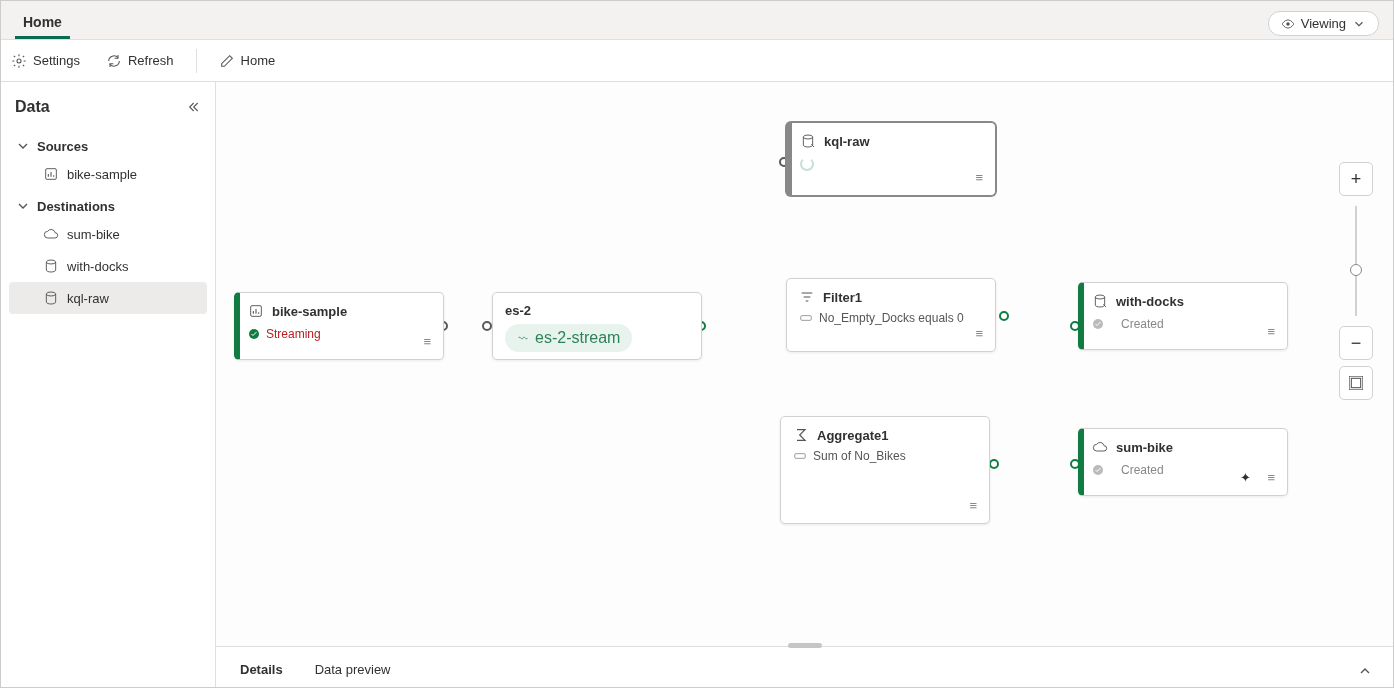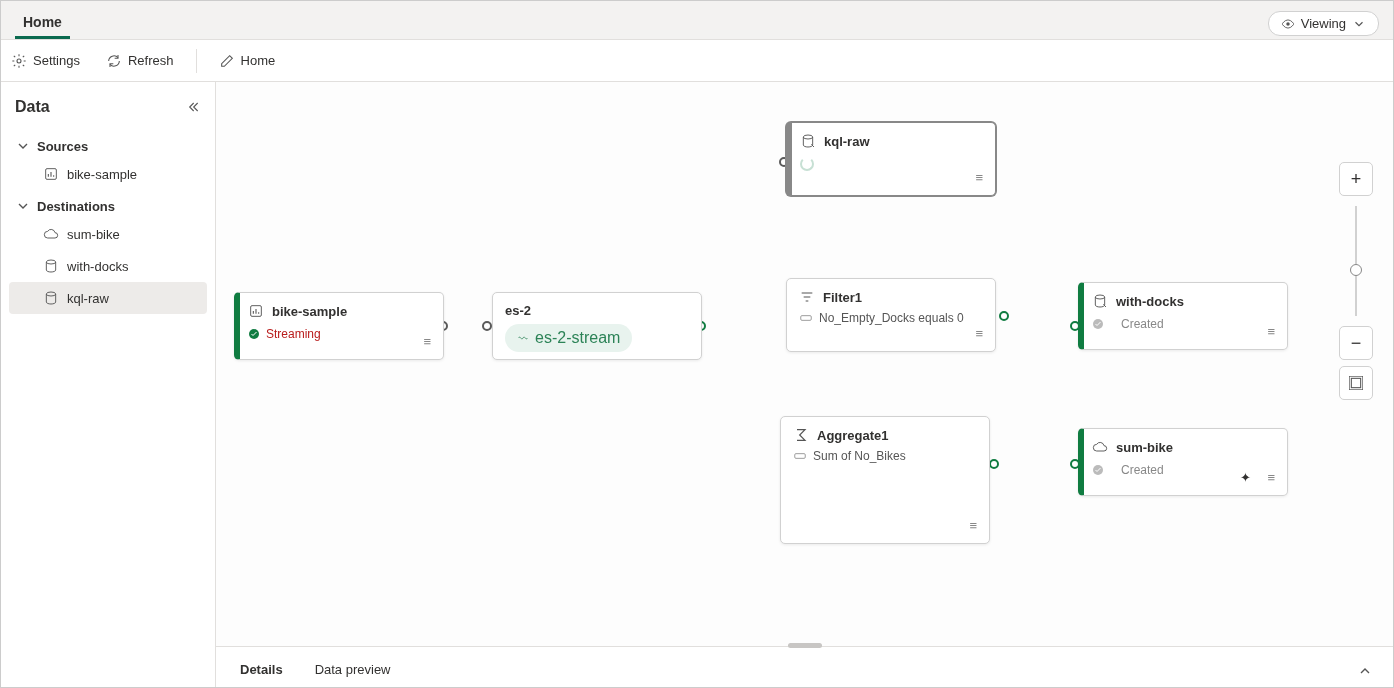--- a/index.html
+++ b/index.html
@@ -222,21 +222,21 @@
         </div>
         <div class="node-sub">
           <svg width="14" height="14" viewBox="0 0 24 24">
               <rect x="3" y="8" width="18" height="8" rx="2" fill="none" stroke="#888" stroke-width="1.4"></rect>
             </svg>
           <span>No_Empty_Docks equals 0</span>
         </div>
         <div class="node-menu">≡</div>
       </div>
 
-      <div class="node" style="left:564px; top:334px; width:210px; height:128px">
+      <div class="node" style="left:564px; top:334px; width:210px; height:108px">
         <div class="node-row1">
           <svg class="icn" viewBox="0 0 24 24">
               <path d="M6 4h12l-8 8 8 8H6" fill="none" stroke="#555" stroke-width="1.8"></path>
             </svg>
           <span>Aggregate1</span>
         </div>
         <div class="node-sub">
           <svg width="14" height="14" viewBox="0 0 24 24">
               <rect x="3" y="8" width="18" height="8" rx="2" fill="none" stroke="#888" stroke-width="1.4"></rect>
             </svg>

